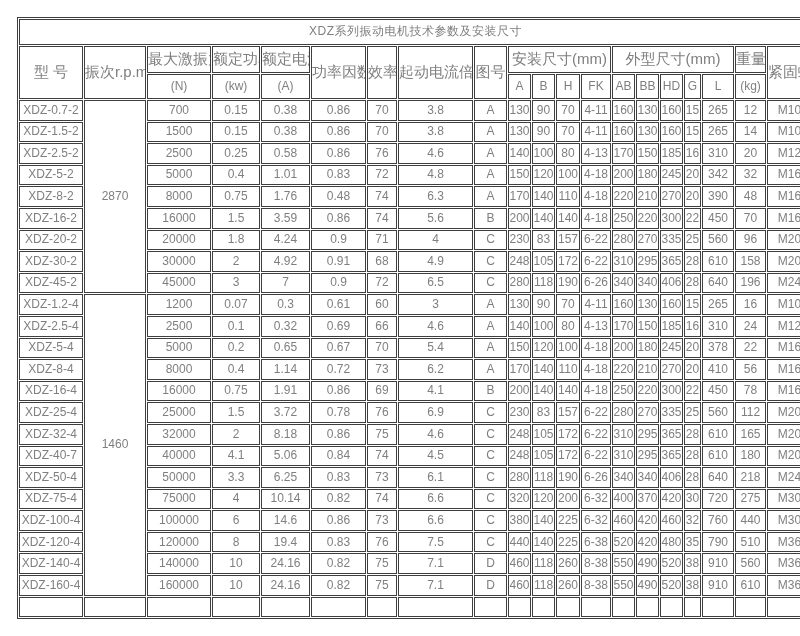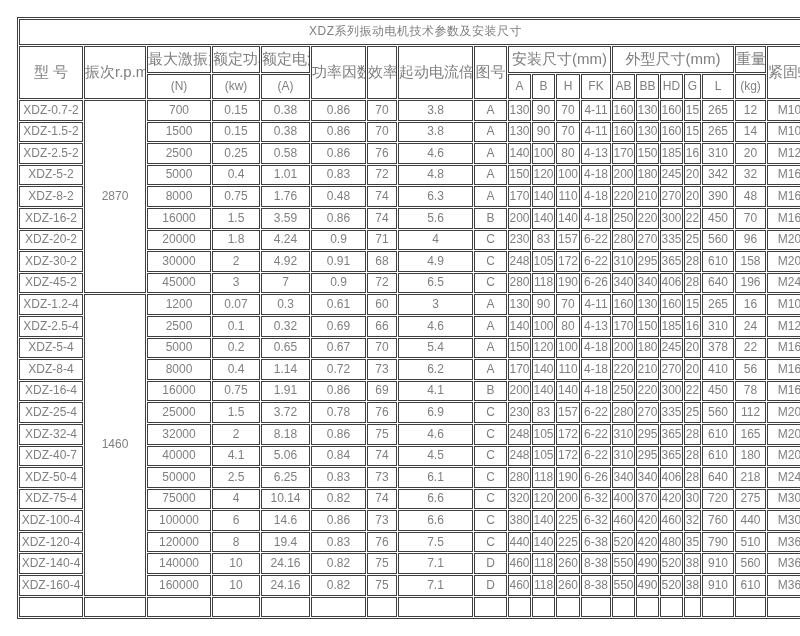--- a/index.html
+++ b/index.html
@@ -466,21 +466,21 @@
           <td>295</td>
           <td>365</td>
           <td>28</td>
           <td>610</td>
           <td>180</td>
           <td>M20</td>
         </tr>
         <tr>
           <td class="model">XDZ-50-4</td>
           <td>50000</td>
-          <td>2.5</td>
+          <td>3.3</td>
           <td>6.25</td>
           <td>0.83</td>
           <td>73</td>
           <td>6.1</td>
           <td>C</td>
           <td>280</td>
           <td>118</td>
           <td>190</td>
           <td>6-26</td>
           <td>340</td>

